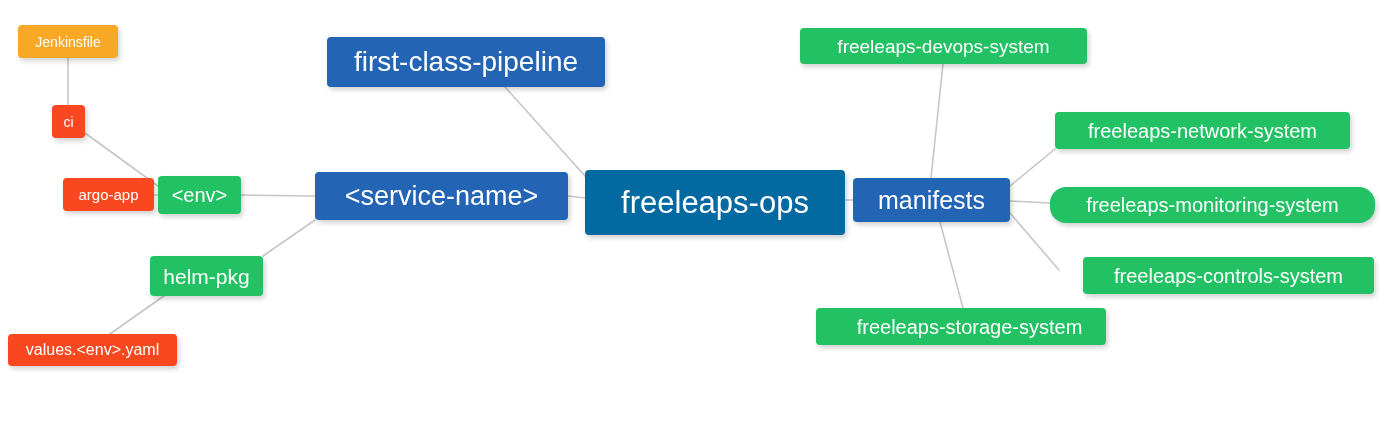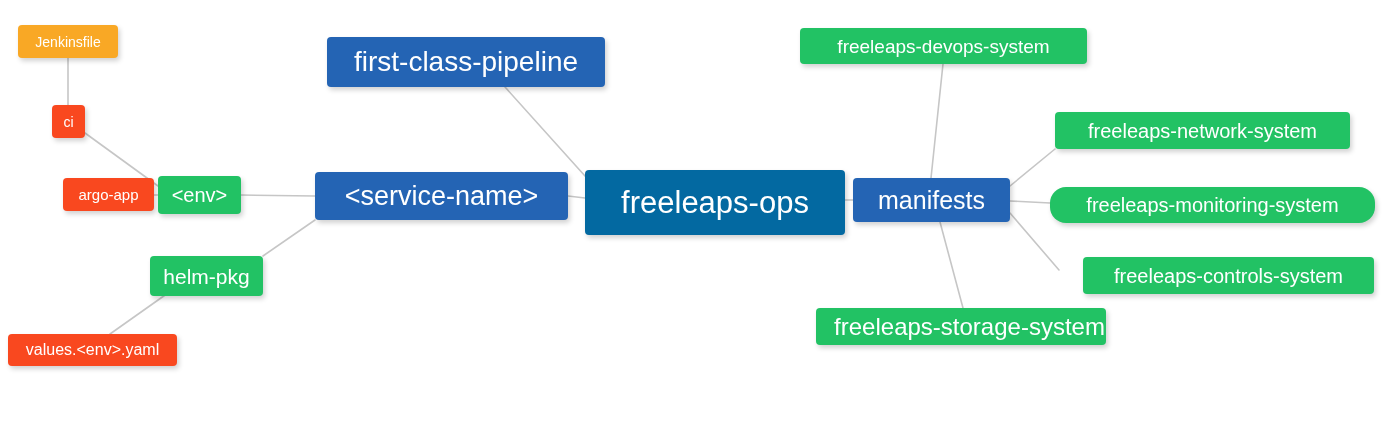--- a/index.html
+++ b/index.html
@@ -81,17 +81,17 @@
       </div>
       <div class="node" style="left: 1055px; top: 112px; width: 295px; height: 37px; background: rgb(34, 194, 100); font-size: 20px;">
         <span>freeleaps-network-system</span>
       </div>
       <div class="node" style="left: 1050px; top: 187px; width: 325px; height: 36px; background: rgb(34, 194, 100); font-size: 20px; border-radius: 16px;">
         <span>freeleaps-monitoring-system</span>
       </div>
       <div class="node" style="left: 1059px; top: 257px; width: 291px; height: 37px; background: rgb(34, 194, 100); font-size: 20px; margin-left: 24px;">
         <span>freeleaps-controls-system</span>
       </div>
-      <div class="node" style="left: 816px; top: 308px; width: 290px; height: 37px; background: rgb(34, 194, 100); font-size: 24px; padding-left: 17px;">
+      <div class="node" style="left: 816px; top: 308px; width: 290px; height: 37px; background: rgb(34, 194, 100); font-size: 20px; padding-left: 17px;">
         <span>freeleaps-storage-system</span>
       </div>
     </div>
 </div>
 
 </body></html>

